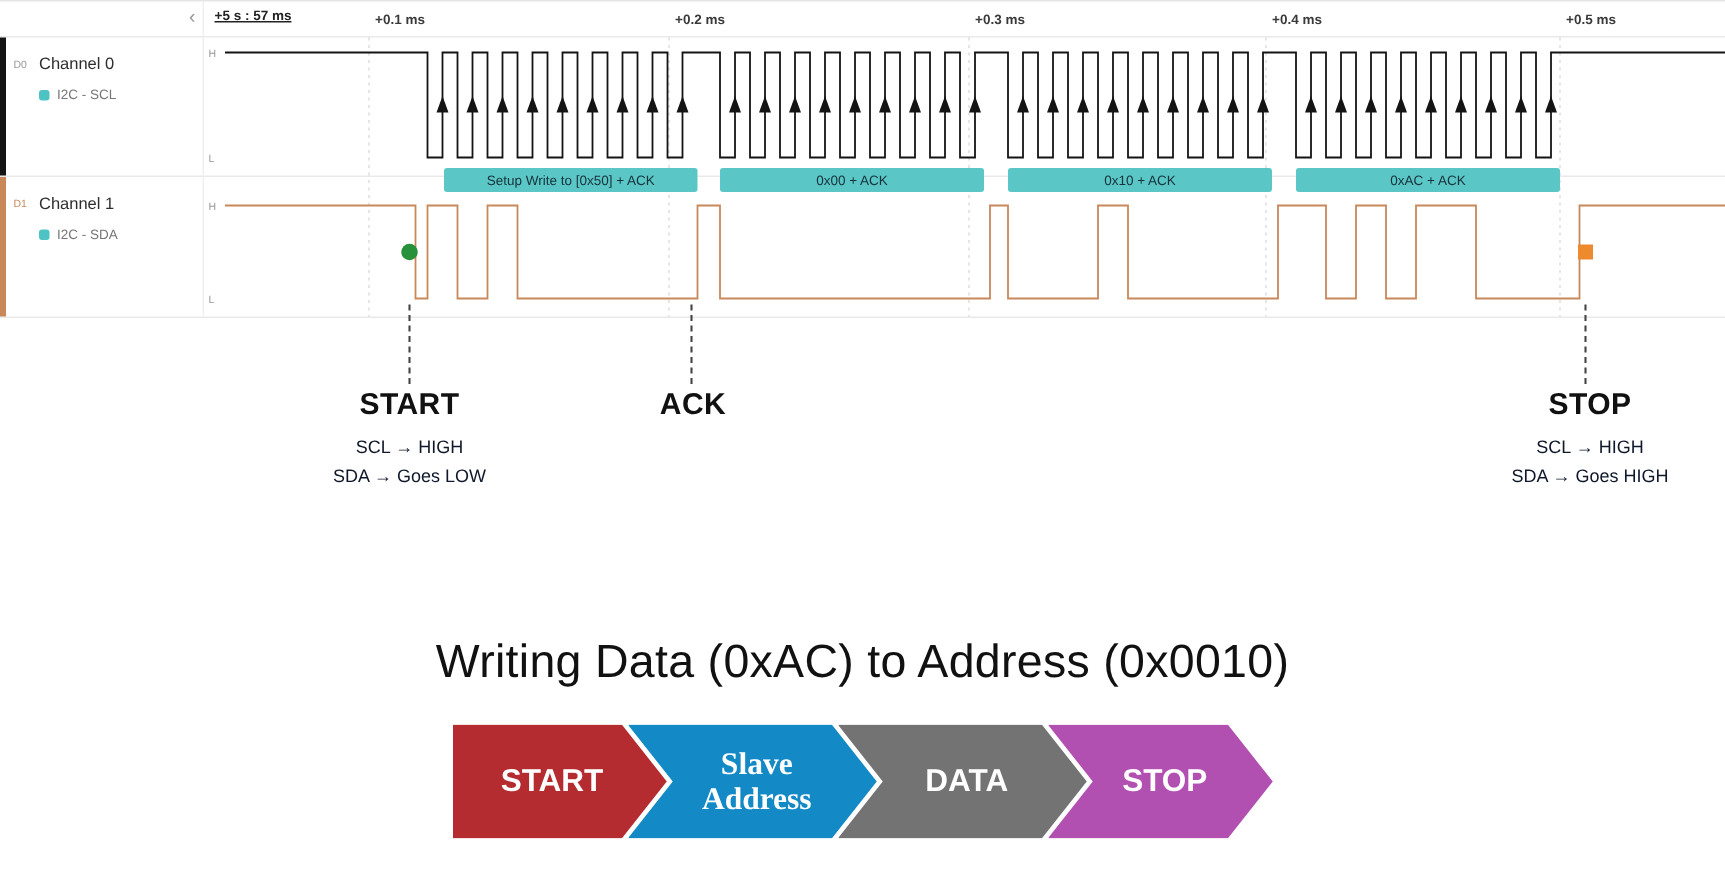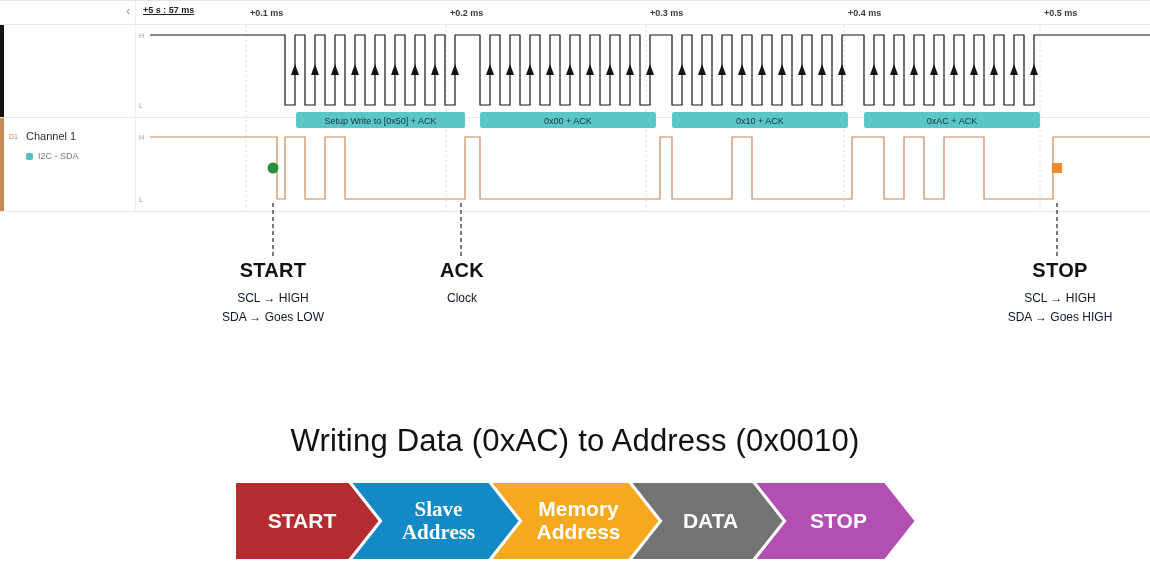--- a/index.html
+++ b/index.html
@@ -59,20 +59,30 @@
     <span class="cursor-label">+5 s : 57 ms</span>
 
     <div class="hdiv" id="div1"></div>
     <div class="hdiv" id="div2"></div>
     <div class="hdiv" id="div3"></div>
     <div class="vdiv"></div>
 
     <div class="strip" id="strip0" style="background: rgb(20, 20, 20);"></div>
     <div class="strip" id="strip1" style="background: rgb(200, 136, 90);"></div>
 
+    <div class="ch-row" id="ch0">
+      <span class="chid">D0</span>
+      <div class="chmain">
+        <div class="chname">Channel 0</div>
+        <div class="chsub">
+          <span class="chip" style="background: rgb(78, 195, 195);"></span>
+          <span>I2C - SCL</span>
+        </div>
+      </div>
+    </div>
 
     <div class="ch-row" id="ch1">
       <span class="chid" style="color: rgb(200, 136, 90);">D1</span>
       <div class="chmain">
         <div class="chname">Channel 1</div>
         <div class="chsub">
           <span class="chip" style="background: rgb(78, 195, 195);"></span>
           <span>I2C - SDA</span>
         </div>
       </div>
@@ -146,41 +156,37 @@
         <line x1="1057" y1="202" x2="1057" y2="256" stroke="#444" stroke-width="1.4" stroke-dasharray="4 3"></line>
       </svg>
 
     <div class="callout" id="co-start">
       <div class="co-title">START</div>
       <div class="co-line">SCL → HIGH</div>
       <div class="co-line">SDA → Goes LOW</div>
     </div>
     <div class="callout" id="co-ack">
       <div class="co-title">ACK</div>
-      <div class="co-line">Clock</div>
     </div>
     <div class="callout" id="co-stop">
       <div class="co-title">STOP</div>
       <div class="co-line">SCL → HIGH</div>
       <div class="co-line">SDA → Goes HIGH</div>
     </div>
   </section>
 
   <section class="footer">
     <div class="footer-title">Writing Data (0xAC) to Address (0x0010)</div>
     <div class="flow" id="flow">
         <div class="chev" style="background: rgb(180, 43, 48);">
           <span>START</span>
         </div>
         <div class="chev" style="background: rgb(19, 137, 198); font-family: Liberation Serif, serif;">
           <span>Slave Address</span>
         </div>
-        <div class="chev" style="background: rgb(246, 168, 30);">
-          <span>Memory Address</span>
-        </div>
         <div class="chev" style="background: #737373;">
           <span>DATA</span>
         </div>
         <div class="chev" style="background: rgb(178, 80, 178);">
           <span>STOP</span>
         </div>
       </div>
   </section>
 
 </div>

